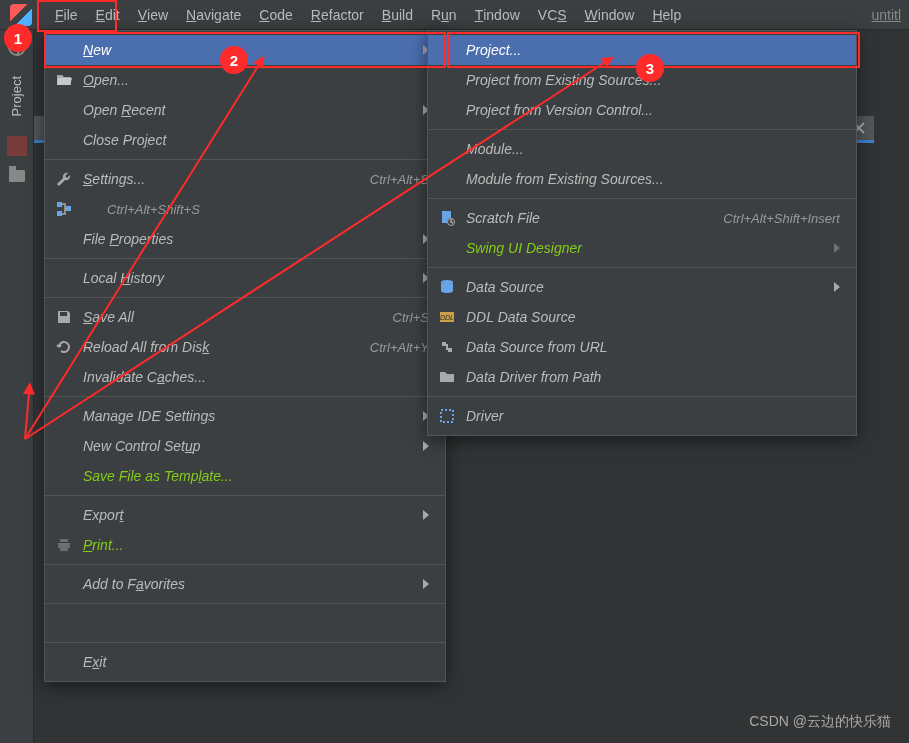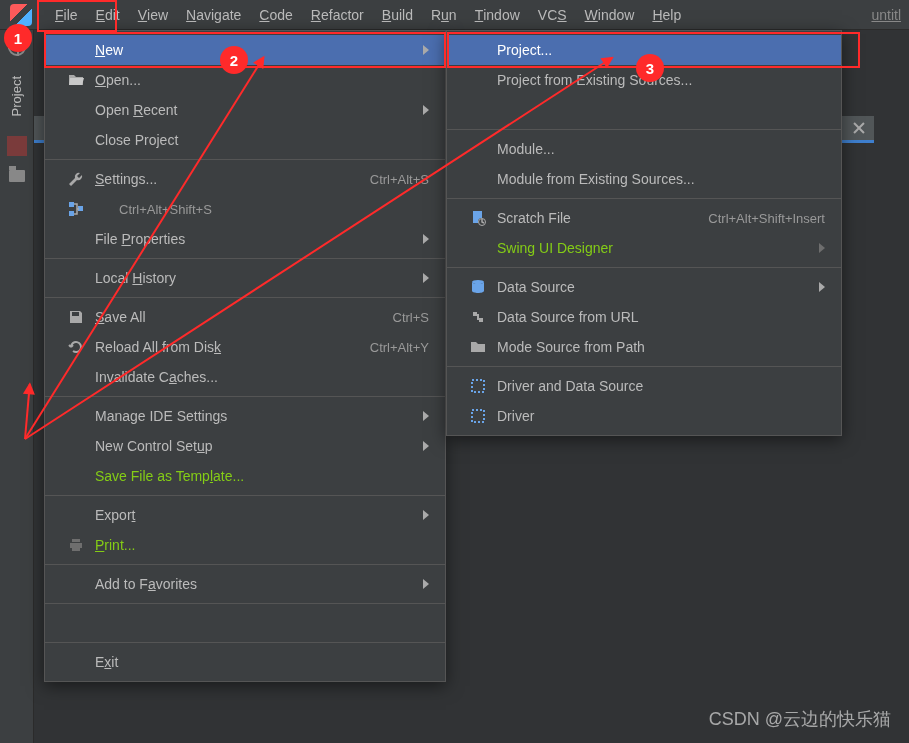--- a/index.html
+++ b/index.html
@@ -83,54 +83,55 @@
     .menu {
       position:absolute;
       background:#3c3f41;
       border:1px solid #555;
       padding:4px 0;
       box-shadow:0 4px 16px rgba(0,0,0,.5);
     }
     .menu-item {
       height:30px;
       display:flex; align-items:center;
-      padding:0 16px 0 22px;
+      padding:0 16px 0 10px;
       color:#bbb;
       position:relative;
       gap:10px;
+      font-style:italic;
     }
     .menu-item .ico {
       width:18px; height:18px; flex:0 0 18px;
       display:flex;align-items:center;justify-content:center;
     }
     .menu-item .lbl { flex:1; white-space:nowrap; }
     .menu-item .lbl span.u { text-decoration: underline; }
     .menu-item .shortcut { color:#999; font-size:13px; margin-left:24px;}
     .menu-item .arrow {
       width:0;height:0;border-top:5px solid transparent;border-bottom:5px solid transparent;border-left:6px solid #aaa;
     }
     .menu-item.disabled { color:#84cc16; }
     .menu-item.disabled .arrow{border-left-color:#6e6e6e;}
     .menu-item.highlight { background:#4b6eaf; color:#fff; }
     .menu .sep { height:1px; background:#555; margin:4px 0; }
     .file-menu { left:44px; top:30px; width:402px; }
-    .new-menu  { left:446px; top:30px; width:396px; }
+    .new-menu  { left:427px; top:30px; width:430px; }
     
     .redbox { position:absolute; border:2px solid #ff2a2a; pointer-events:none; }
     .emarker {
       position:absolute; width:28px; height:28px; border-radius:50%;
       background:#ff2a2a; color:#fff; font-weight:bold;
       display:flex; align-items:center; justify-content:center;
       font-size:15px;
     }
     .aline{position:absolute;height:2px;background:#ff2a2a;transform-origin:left center;pointer-events:none;}
     .aline::after{content:"";position:absolute;right:-2px;top:-5px;border-left:12px solid #ff2a2a;border-top:6px solid transparent;border-bottom:6px solid transparent;}
     .watermark{
       position:absolute; right:18px; bottom:12px;
-      color:#cfcfcf; font-size:18px; opacity:.75;
+      color:#cfcfcf; font-size:14px; opacity:.75;
     }
     
     svg { width:16px; height:16px; }
   </style>
 </head>
 <body>
 
 <div class="menubar">
   <div class="logo"></div>
   <div class="menubar-item">
@@ -340,20 +341,21 @@
   <div class="menu-item highlight">
     <span class="ico"></span>
       <span class="lbl">Project...</span>
   </div>
   <div class="menu-item">
     <span class="ico"></span>
       <span class="lbl">Project from Existing Sources...</span>
   </div>
   <div class="menu-item">
     <span class="ico"></span>
+      <span class="lbl">Project from Version Control...</span>
   </div>
   <div class="sep"></div>
   <div class="menu-item">
     <span class="ico"></span>
       <span class="lbl">Module...</span>
   </div>
   <div class="menu-item">
     <span class="ico"></span>
       <span class="lbl">Module from Existing Sources...</span>
   </div>
@@ -382,42 +384,43 @@
           <ellipse cx="8" cy="3" rx="6" ry="2" fill="#6aa4e8"></ellipse>
           <path fill="#6aa4e8" d="M2 3v9c0 1 3 2 6 2s6-1 6-2V3c0 1-3 2-6 2s-6-1-6-2z"></path>
         </svg>
       </span>
     <span class="lbl">Data Source</span>
     <span class="arrow"></span>
   </div>
   <div class="menu-item">
     <span class="ico">
         <svg viewBox="0 0 16 16">
+          <rect x="1" y="3" width="14" height="10" fill="#c9a24a"></rect>
+          <text x="8" y="11" text-anchor="middle" font-size="7" fill="#2b2b2b">DDL</text>
+        </svg>
+      </span>
+    <span class="lbl">DDL Data Source</span>
+  </div>
+  <div class="menu-item">
+    <span class="ico">
+        <svg viewBox="0 0 16 16">
           <path fill="#a9a9a9" d="M3 3h4v4H3zM9 9h4v4H9zM7 5h2v6H7z"></path>
         </svg>
       </span>
     <span class="lbl">Data Source from URL</span>
   </div>
   <div class="menu-item">
     <span class="ico">
         <svg viewBox="0 0 16 16">
           <path fill="#a9a9a9" d="M1 3h5l2 2h7v8H1z"></path>
         </svg>
       </span>
-    <span class="lbl">Mode Source from Path</span>
-  </div>
-  <div class="sep"></div>
-  <div class="menu-item">
-    <span class="ico">
-        <svg viewBox="0 0 16 16">
-          <rect x="2" y="2" width="12" height="12" fill="none" stroke="#6aa4e8" stroke-width="2" stroke-dasharray="2 2"></rect>
-        </svg>
-      </span>
-    <span class="lbl">Driver and Data Source</span>
-  </div>
+    <span class="lbl">Data Driver from Path</span>
+  </div>
+  <div class="sep"></div>
   <div class="menu-item">
     <span class="ico">
         <svg viewBox="0 0 16 16">
           <rect x="2" y="2" width="12" height="12" fill="none" stroke="#6aa4e8" stroke-width="2" stroke-dasharray="2 2"></rect>
         </svg>
       </span>
     <span class="lbl">Driver</span>
   </div>
 </div>
 

